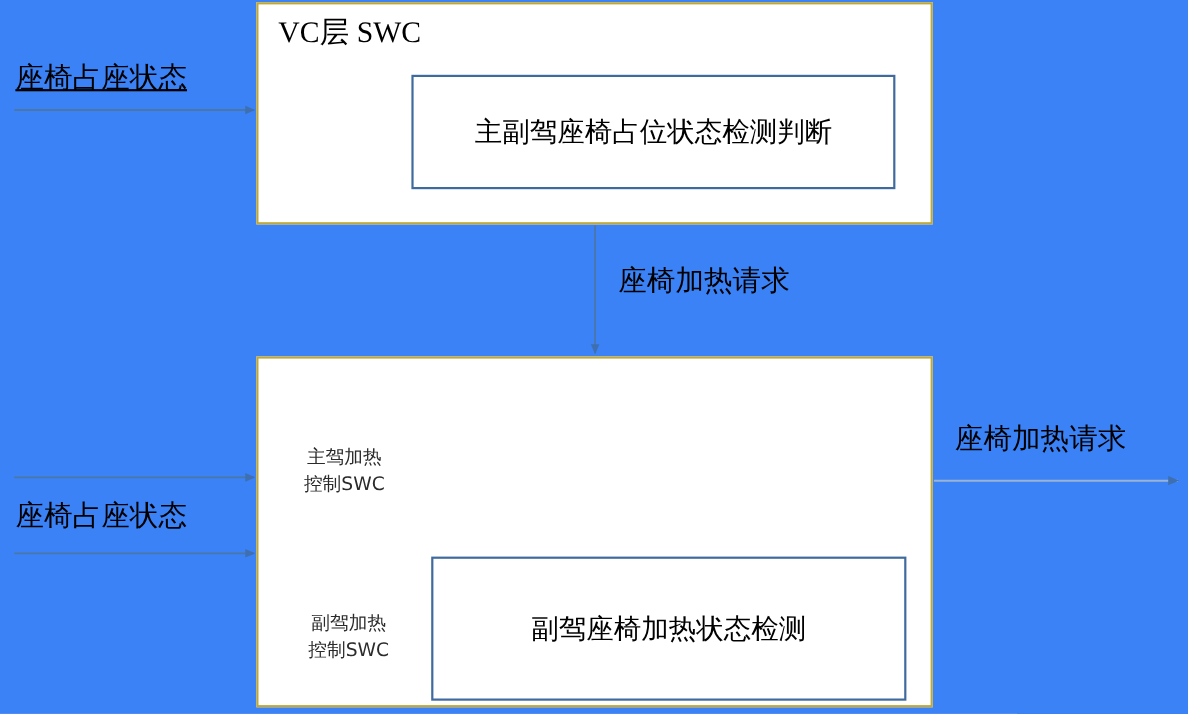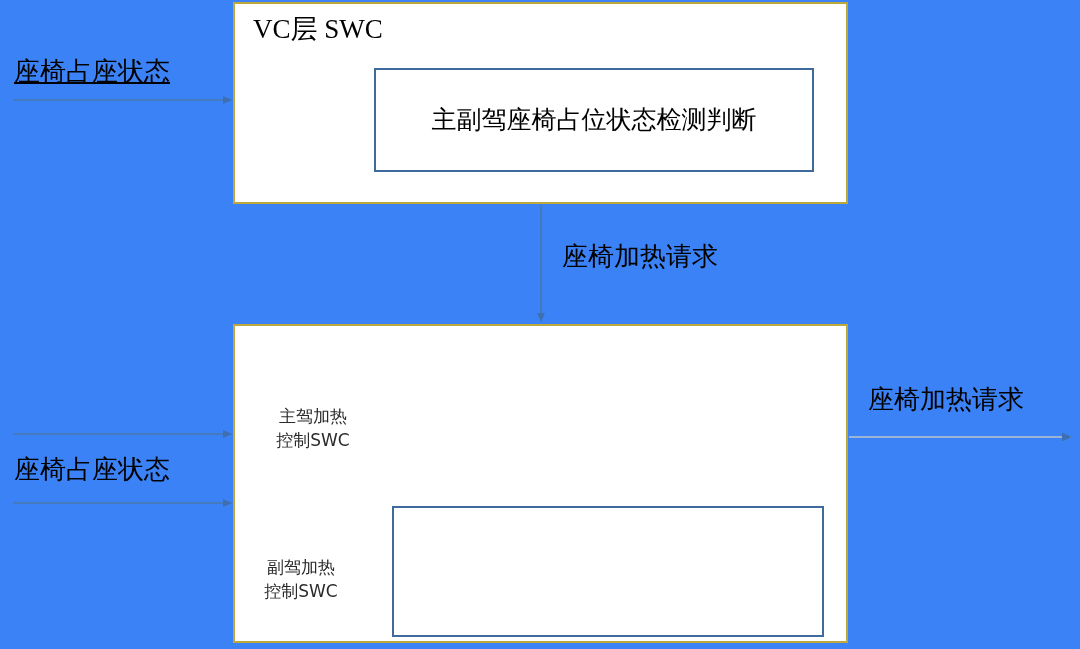--- a/index.html
+++ b/index.html
@@ -73,21 +73,21 @@
     position: absolute;
     font-family: "DejaVu Sans", "Liberation Sans", sans-serif;
     font-size: 17px;
     line-height: 1.4;
     color: #2b2b2b;
     text-align: center;
     width: 110px;
     white-space: nowrap;
   }
   #driver-swc-label    { left: 258px; top: 405px; }
-  #passenger-swc-label { left: 246px; top: 556px; }
+  #passenger-swc-label { left: 262px; top: 556px; }
   .swc-label span { display: block; }
 
   
   .flow-label {
     position: absolute;
     font-family: "DejaVu Sans", "Liberation Sans", sans-serif;
     font-size: 26px;
     line-height: 1;
     color: #000000;
     white-space: nowrap;
@@ -120,20 +120,21 @@
     <span>控制SWC</span>
   </div>
 
 
   <div id="passenger-swc-label" class="swc-label">
     <span>副驾加热</span>
     <span>控制SWC</span>
   </div>
 
   <div id="passenger-heat-box" class="fn-box">
+    <span class="fn-line">副驾座椅加热状态检测</span>
   </div>
 
   <div id="label-seat-occupancy" class="flow-label">座椅占座状态</div>
 
 
   <div id="label-screen-key" class="flow-label">座椅占座状态</div>
 
   <div id="label-heat-request-mid" class="flow-label">座椅加热请求</div>
 
   <div id="label-heat-request-out" class="flow-label">座椅加热请求</div>

